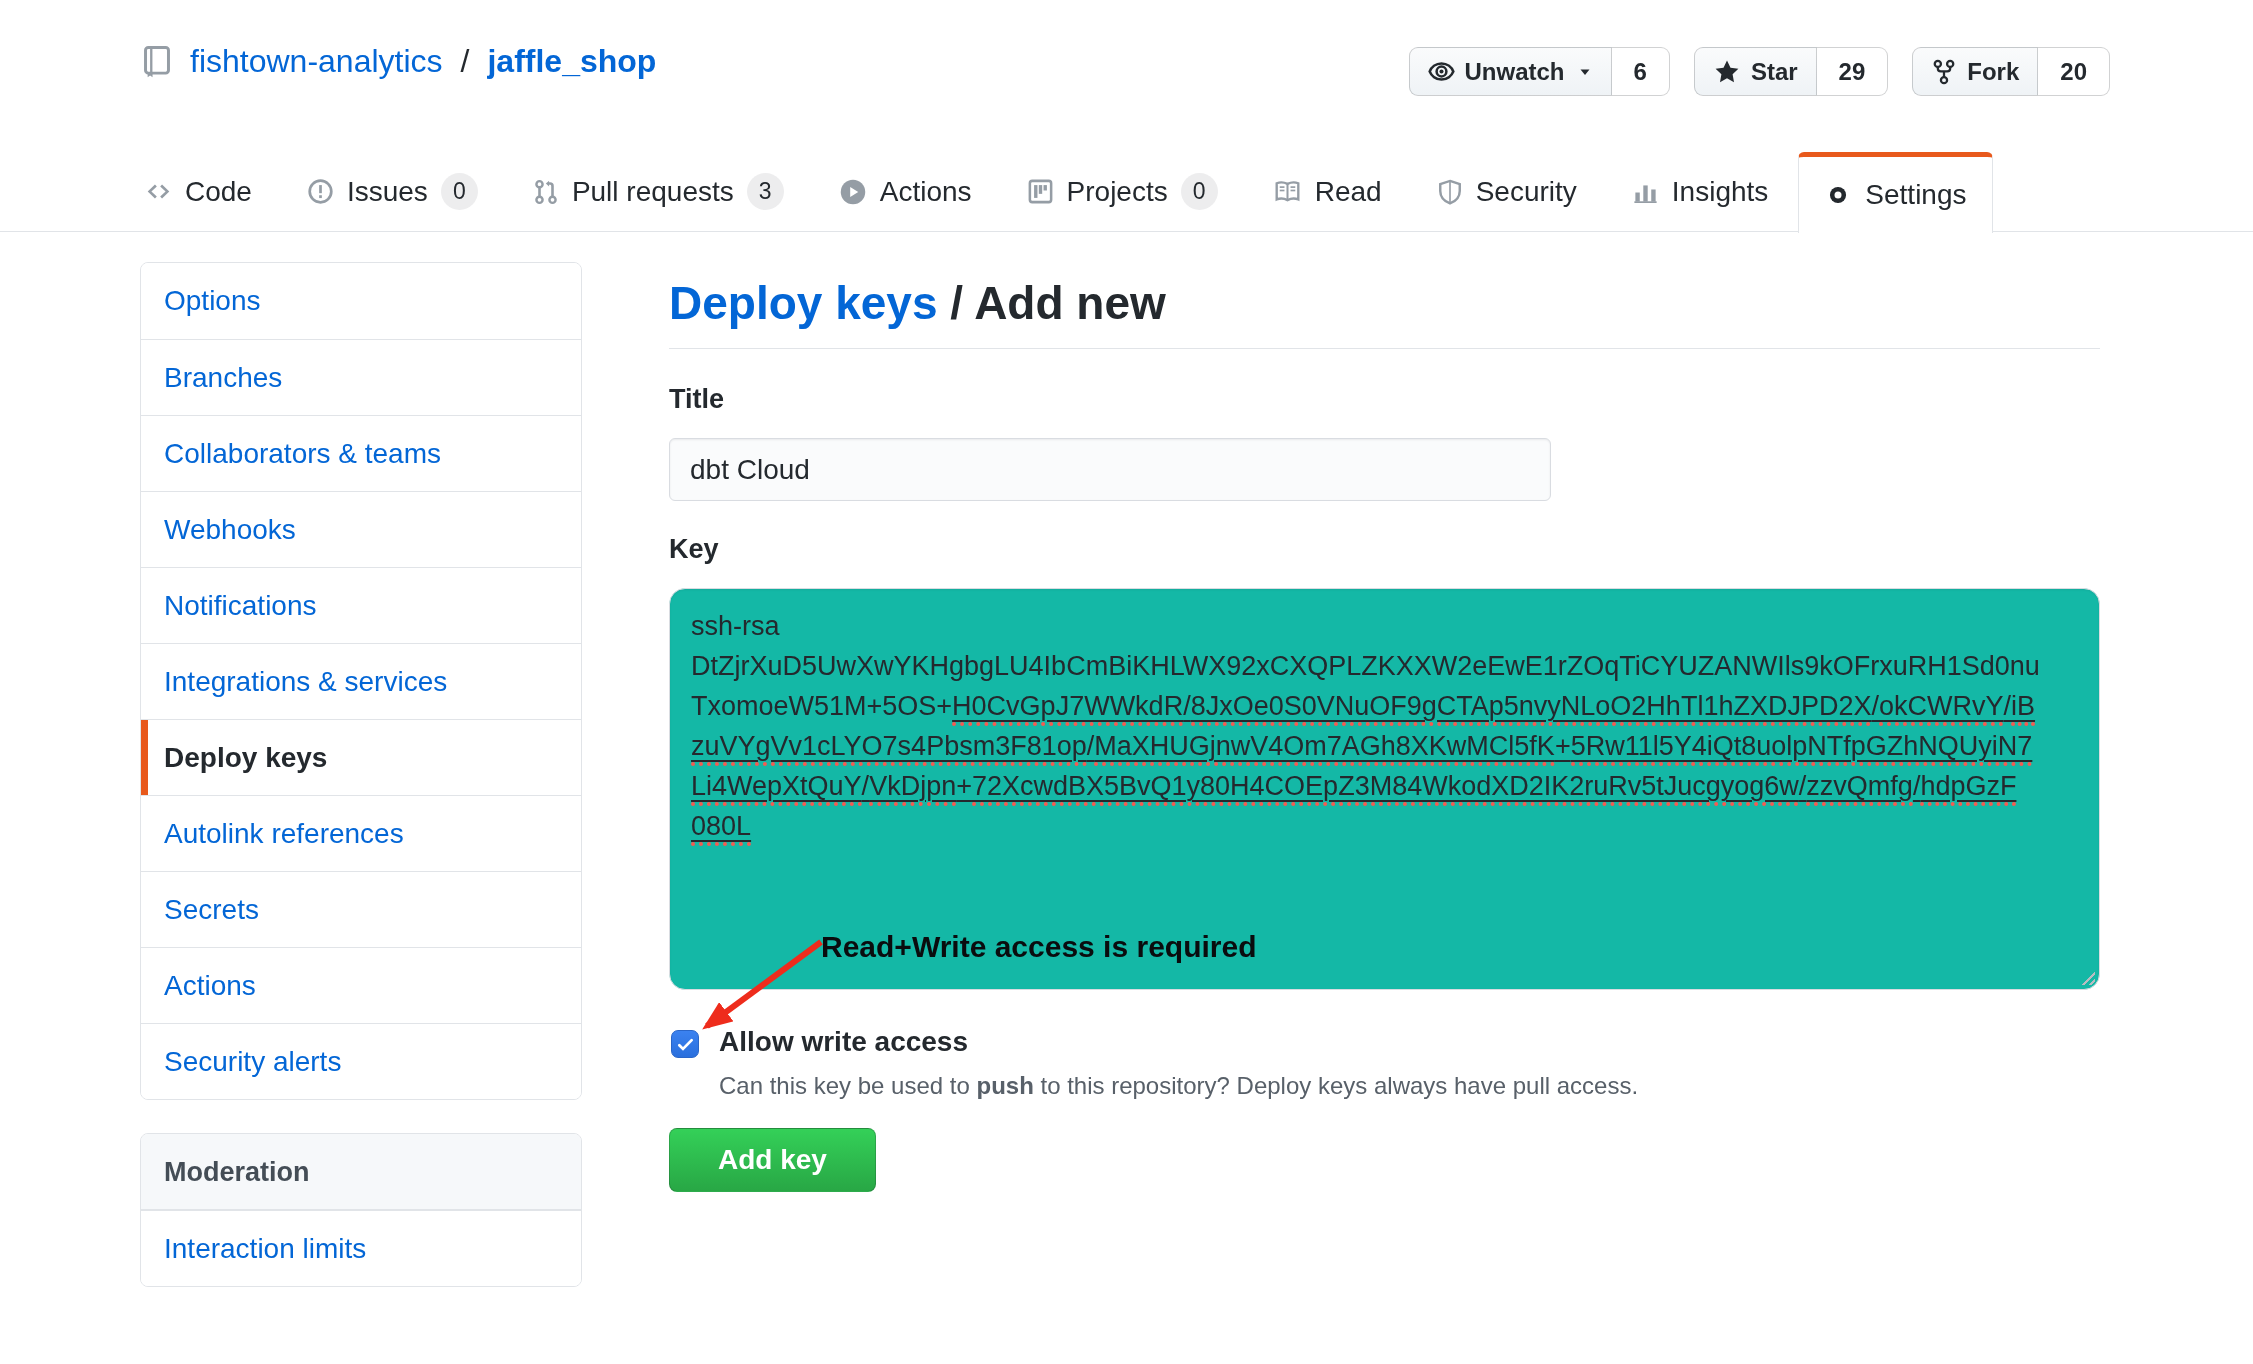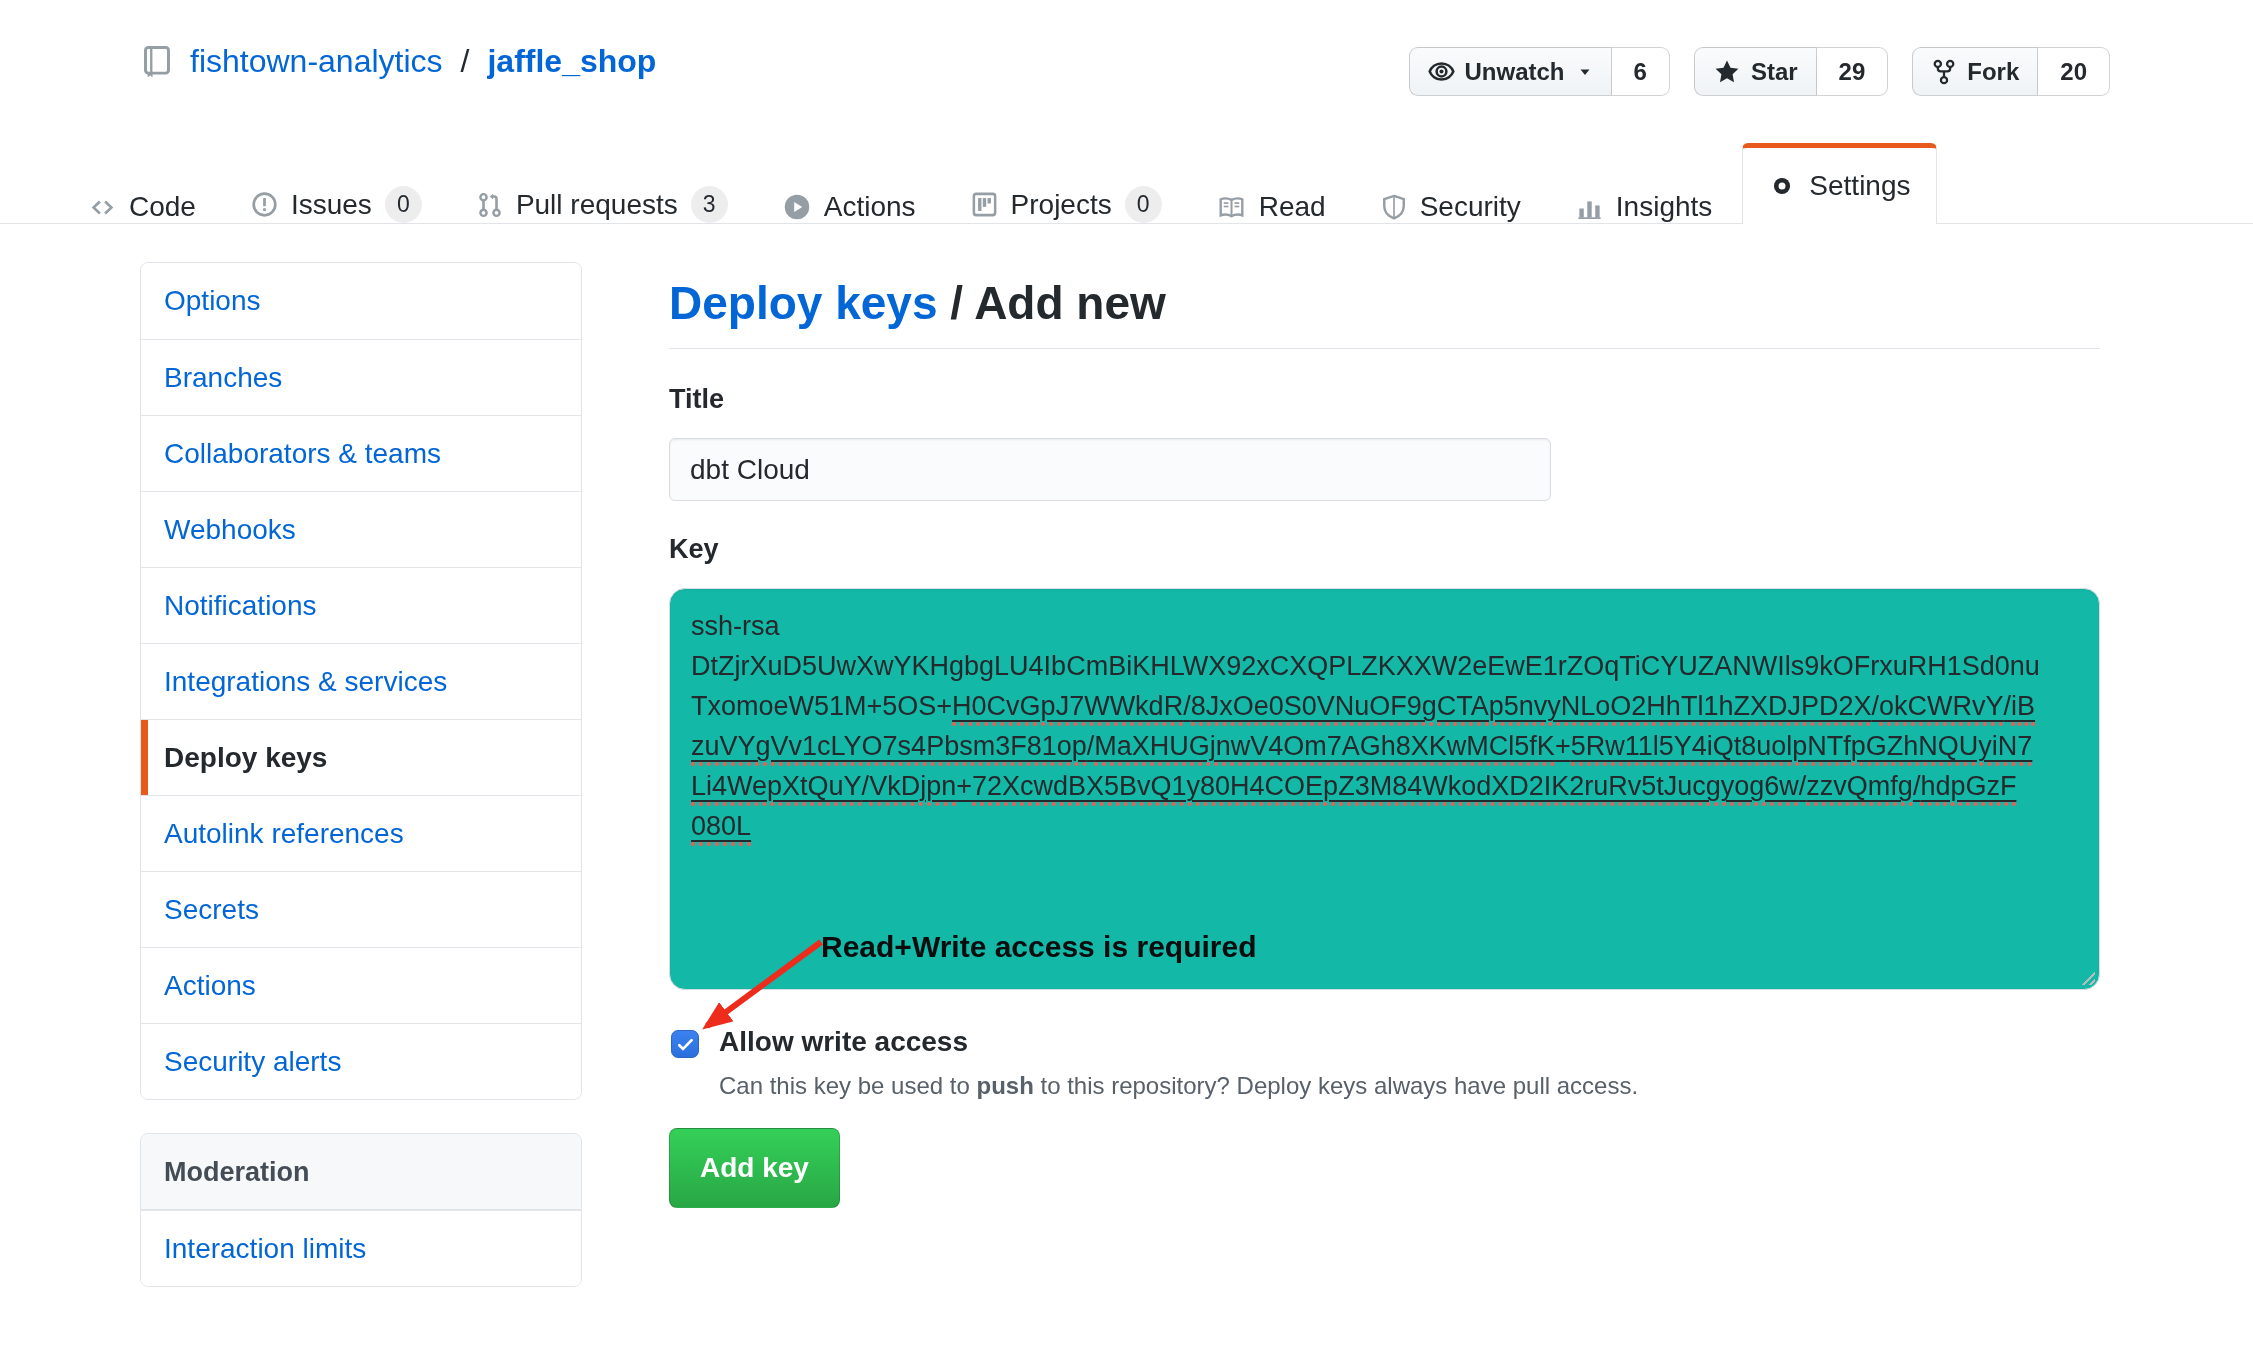--- a/index.html
+++ b/index.html
@@ -22,21 +22,21 @@
   .btn-social, .btn-count {
     height:49px; display:flex; align-items:center; font-size:24px; font-weight:bold;
     border:1px solid rgba(27,31,35,.2); color:var(--text-dark,#24292e); cursor:pointer;
   }
   .btn-social { gap:10px; padding:0 18px; background:linear-gradient(#fafbfc,#eff3f6); border-radius:9px 0 0 9px; }
   .btn-count { padding:0 22px; background:#fff; border-left:none; border-radius:0 9px 9px 0; }
   .btn-social .bicon { display:flex; color:#24292e; }
   .caret { display:flex; margin-left:2px; }
 
   
-  .tabs-bar { position:absolute; left:0; right:0; top:144px; height:80px; border-bottom:1px solid var(--border,#e1e4e8); padding-left:64px; display:flex;align-items:flex-end; }
+  .tabs-bar { position:absolute; left:0; right:0; top:152px; height:80px; border-bottom:1px solid var(--border,#e1e4e8); padding-left:120px; display:flex; }
   .tab { display:flex; align-items:center; gap:13px; padding:0 25px; margin-right:5px; font-size:28px; color:var(--text-dark,#24292e); cursor:pointer; }
   .tab .ticon { display:flex; color:#959da5; }
   .tab.active { background:#fff; border:1px solid var(--border,#e1e4e8); border-bottom:none; border-top:5px solid var(--accent-orange,#e8591c); border-radius:6px 6px 0 0; margin-bottom:-1px; height:81px; }
   .tab.active .ticon { color:#24292e; }
   .pill { background:rgba(27,31,35,.08); color:#24292e; font-size:23px; font-weight:normal; min-width:37px; height:37px; line-height:37px; text-align:center; border-radius:19px; padding:0 11px; }
 
   
   .content { position:absolute; left:140px; right:143px; top:262px; bottom:0; }
   .sidebar { position:absolute; left:0; top:0; width:442px; }
   .side-box { border:1px solid var(--border,#e1e4e8); border-radius:8px; background:#fff; overflow:hidden; }
@@ -76,21 +76,21 @@
   .annotation { position:absolute; top:668px; left:152px; font-size:30px; font-weight:bold; color:#0a0c0e; z-index:5; }
   .arrow-svg { position:absolute; top:660px; left:0; width:230px; height:150px; overflow:visible; z-index:6; pointer-events:none; }
 
   .checkbox { position:absolute; top:768px; left:2px; width:28px; height:28px; border-radius:7px;
     background:linear-gradient(var(--checkbox-blue,#3b82f0),#2a6fdd); border:1px solid #2a66c9;
     display:flex; align-items:center; justify-content:center; cursor:pointer; }
   .allow-label { position:absolute; top:764px; left:50px; font-size:28px; font-weight:bold; color:var(--text-dark,#24292e); }
   .description { position:absolute; top:810px; left:50px; font-size:24px; color:var(--text-gray,#586069); }
   .description b { font-weight:bold; }
   .add-button {
-    position:absolute; top:866px; left:0; height:80px; padding:0 30px; font-size:28px; font-weight:bold;
+    position:absolute; top:866px; left:0; height:64px; padding:0 48px; font-size:28px; font-weight:bold;
     font-family:"Liberation Sans","DejaVu Sans",sans-serif;
     color:#fff; background:linear-gradient(var(--green-top,#34d058),var(--green-bottom,#28a745));
     border:1px solid rgba(27,31,35,.2); border-radius:8px; cursor:pointer;
   }
 </style>
 </head>
 <body>
 
 <div class="screen">
 

